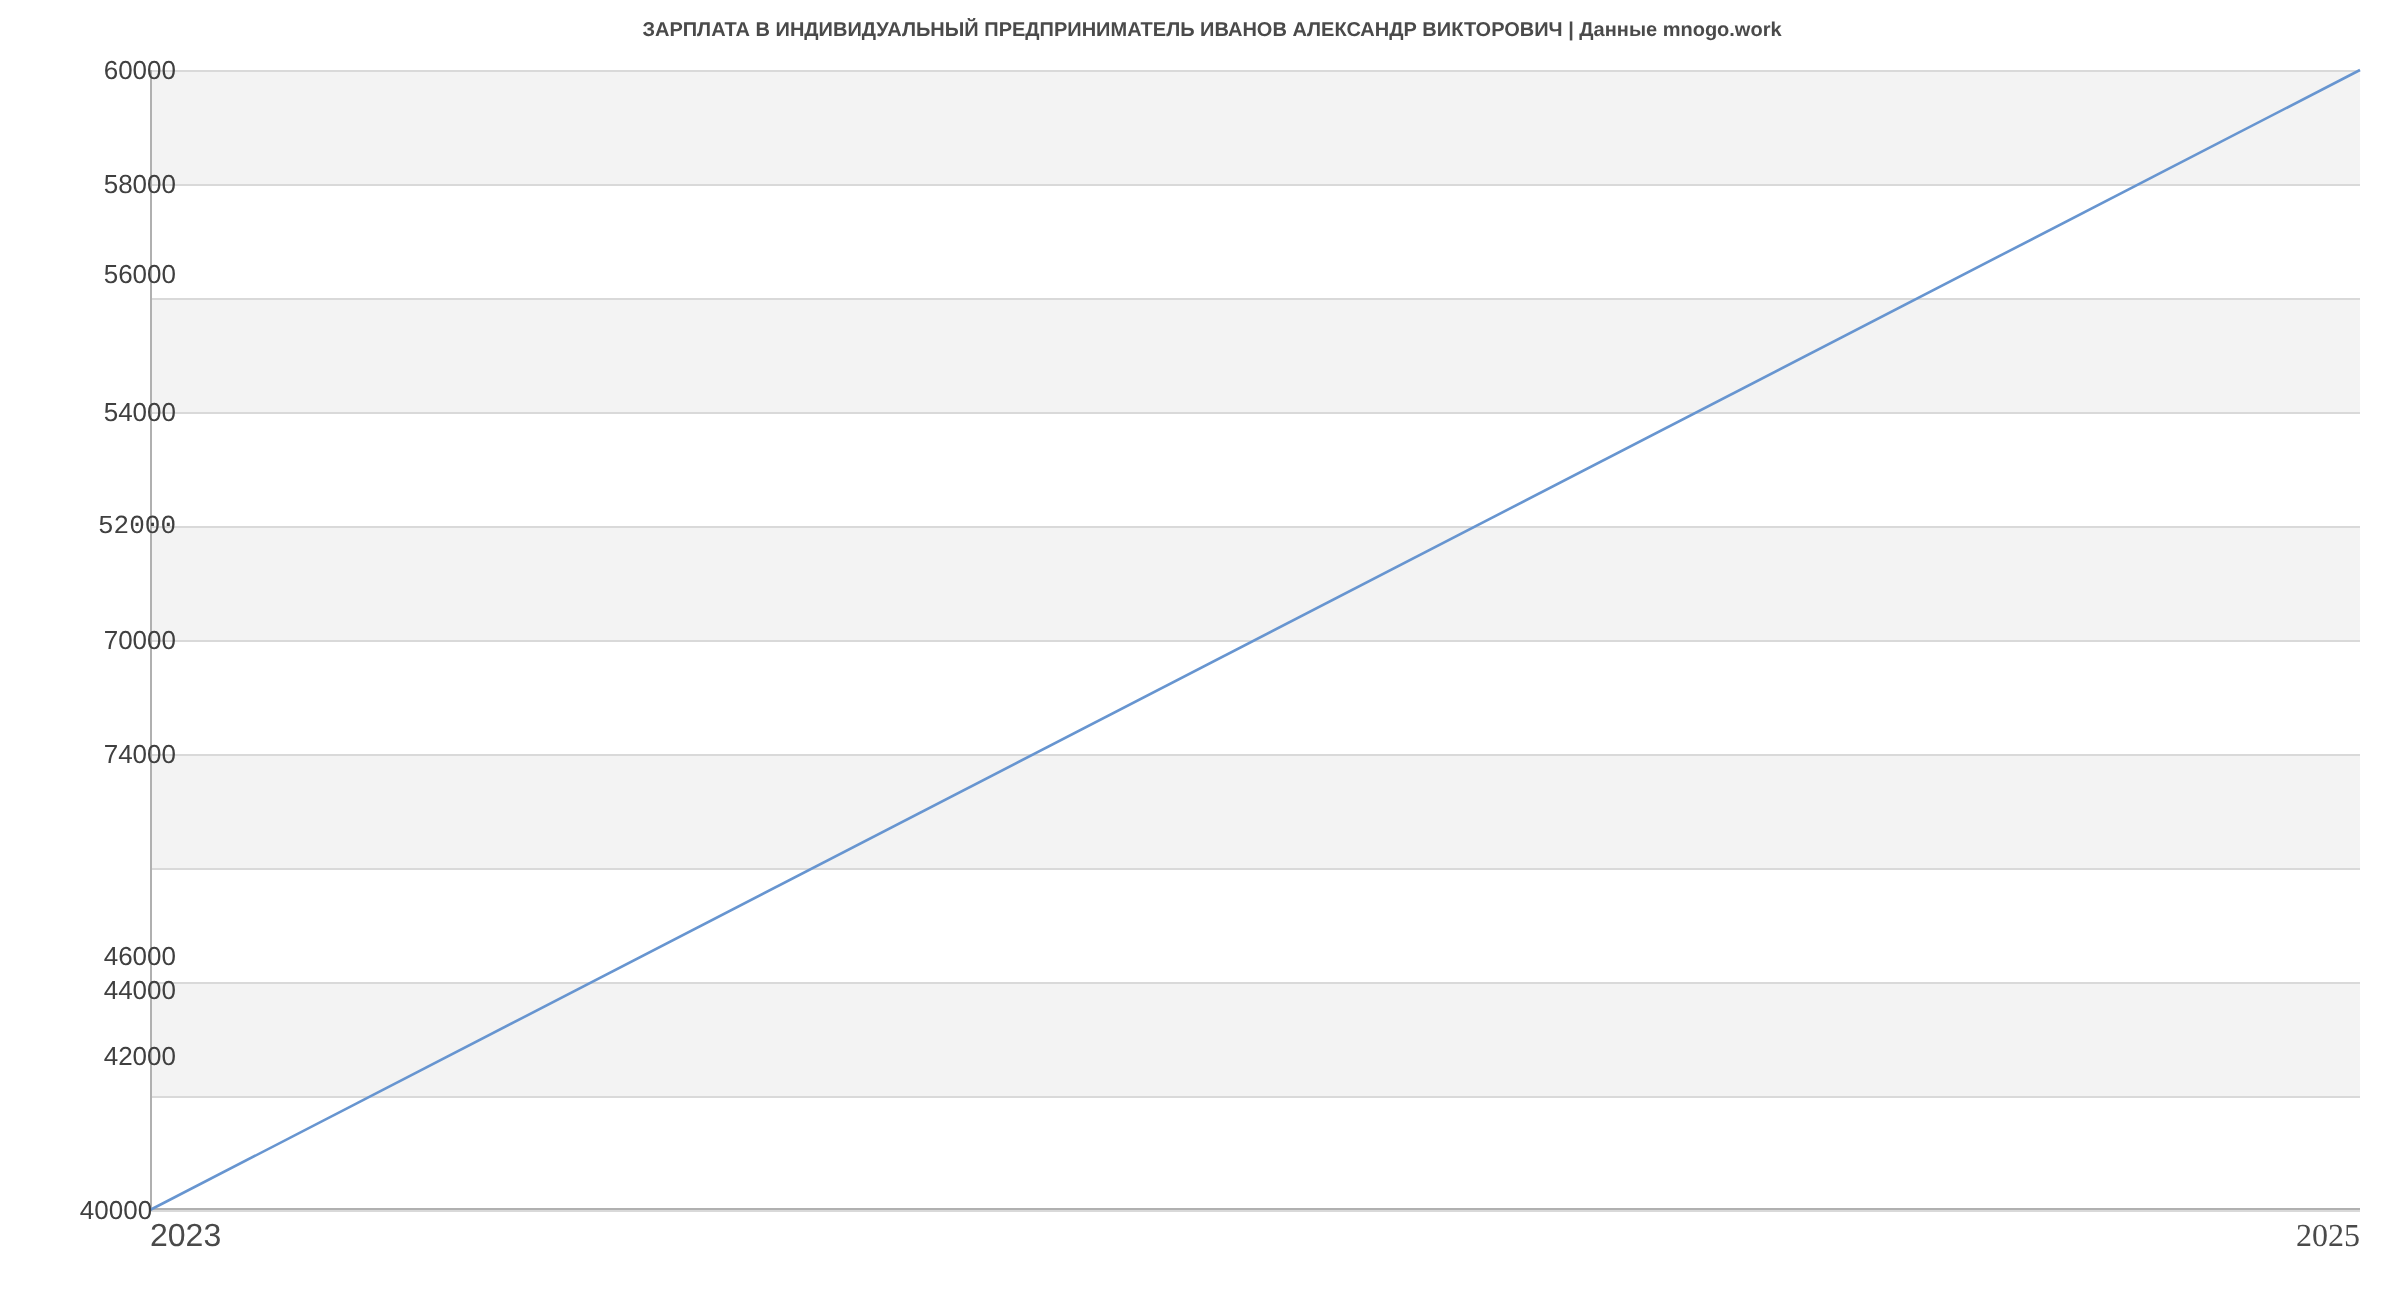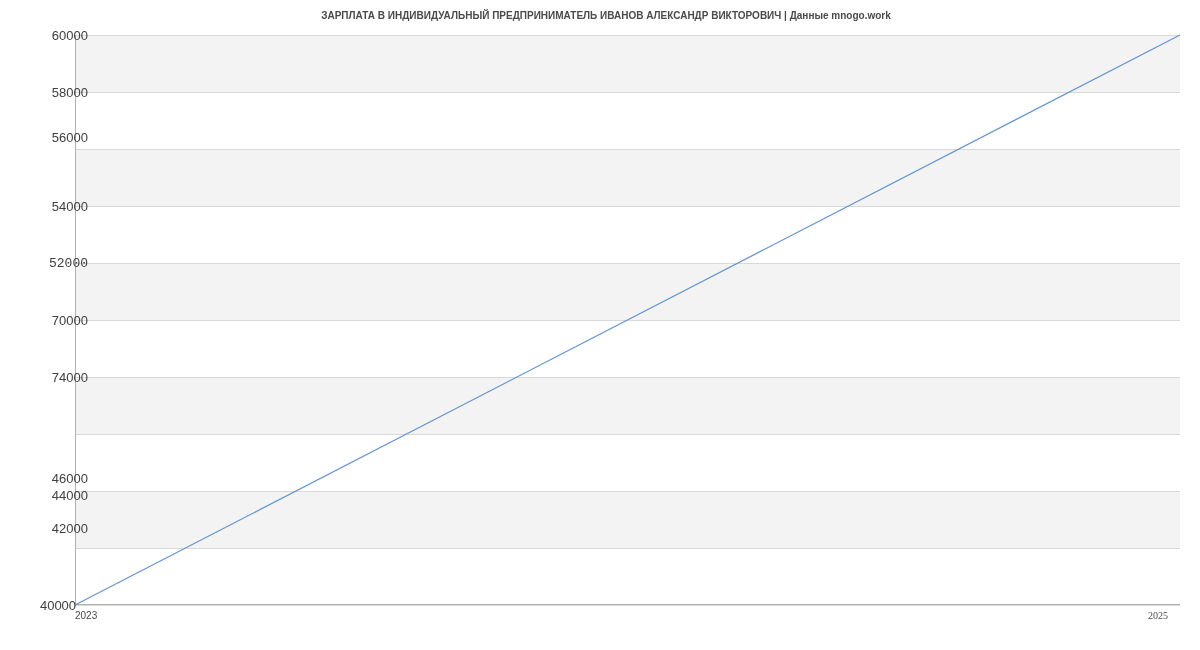--- a/index.html
+++ b/index.html
@@ -58,21 +58,21 @@
     right: 1112px;
     width: 60px;
     text-align: right;
     font-size: 13px;
     color: #404040;
     transform: translateY(-50%);
   }
   .x-tick-label {
     position: absolute;
     top: 610px;
-    font-size: 10px;
+    font-size: 16px;
     color: #4a4a4a;
   }
   .line-svg {
     position: absolute;
     left: 0; top: 0; width: 100%; height: 100%;
     overflow: visible;
   }
   .data-line {
     fill: none;
     stroke: #6795d0;

